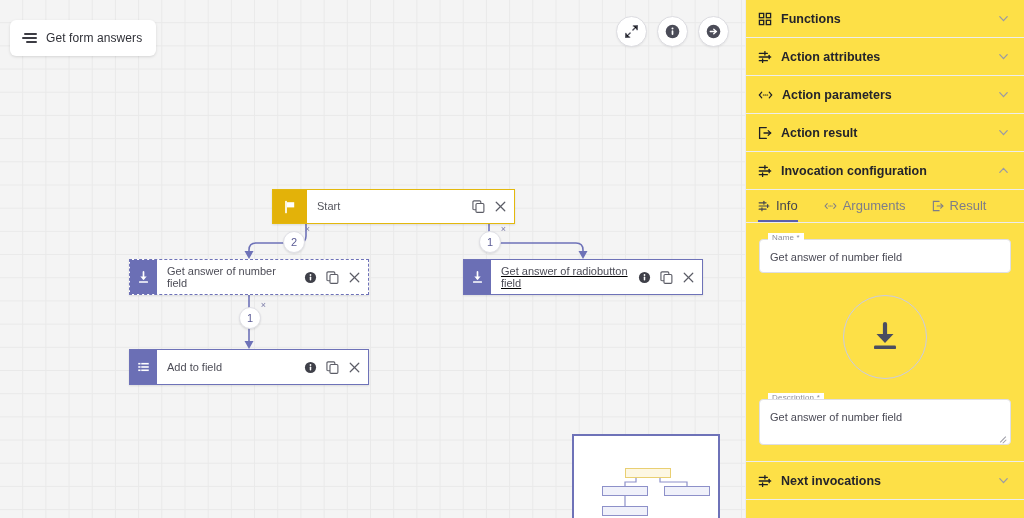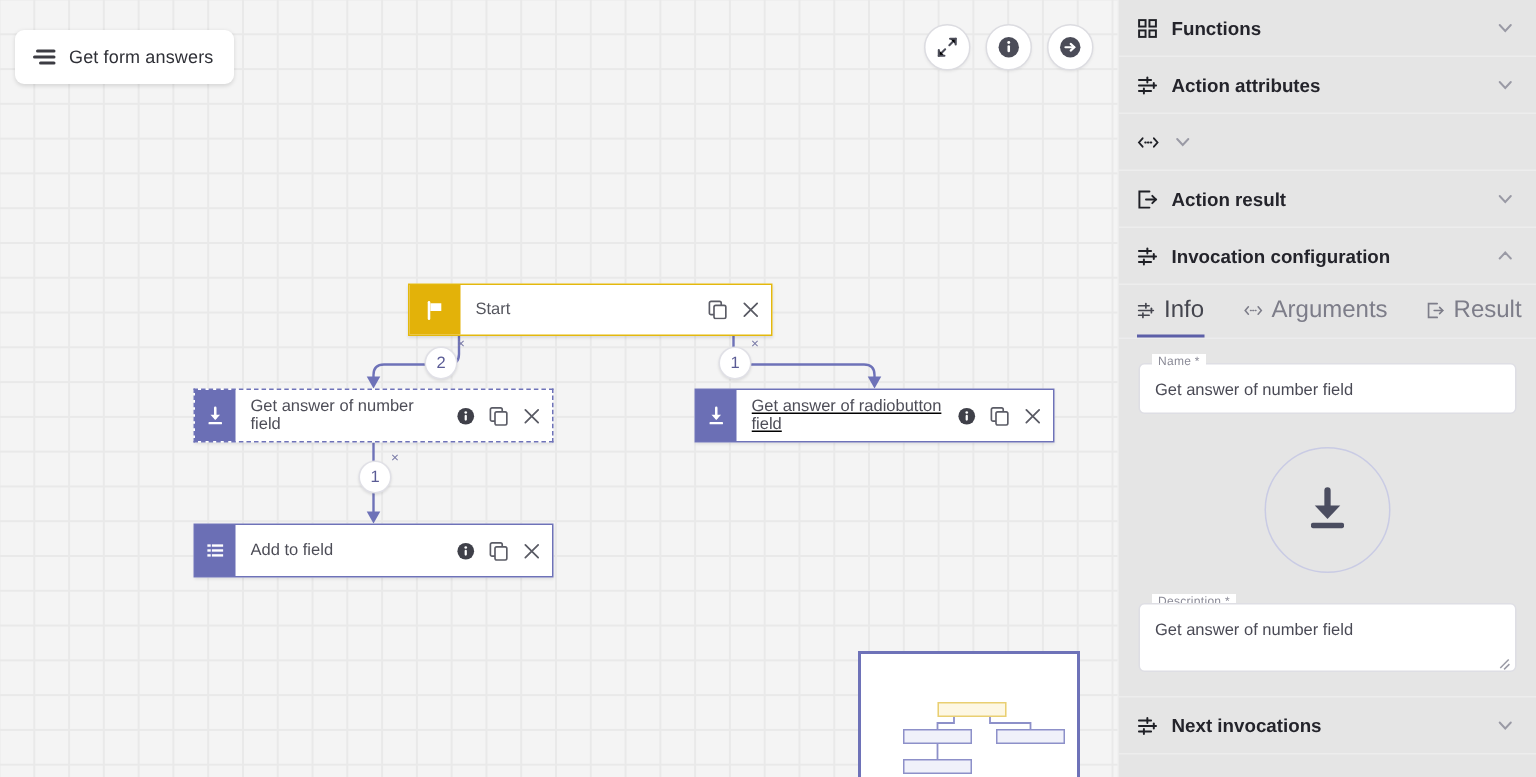--- a/index.html
+++ b/index.html
@@ -97,38 +97,38 @@
   #minimap {
     position: absolute; left: 572px; top: 434px;
     width: 148px; height: 92px; background: #ffffff;
     border: 2px solid #6e72b8;
   }
   #minimap .mm { position: absolute; border: 1.5px solid #8d90c9; background: #f0f1fa; }
   #minimap .mm.start { border-color: #e9cf72; background: #fdf7e3; }
 
   
   #panel {
-    width: 279px; height: 518px; background: #e5e5e5;
+    width: 279px; height: 518px; background: #fde047;
     border-left: 1px solid #ececec; overflow: hidden;
     display: flex; flex-direction: column;
   }
   .acc-head {
     height: 38px; display: flex; align-items: center; gap: 9px;
     padding: 0 14px 0 12px; border-bottom: 1px solid #ededed; flex: none;
   }
   .acc-head .ttl { flex: 1; font-size: 12.5px; font-weight: bold; color: #24242b; }
   .acc-head .chev { color: #9a9aa5; flex: none; }
 
   #invocation-body { padding: 0; border-bottom: 1px solid #ededed; }
 
   .tabs { display: flex; padding: 0 12px; border-bottom: 1px solid #ececed; }
   .tab {
     display: flex; align-items: center; gap: 6px;
     padding: 8px 0 7px; margin-right: 26px;
-    font-size: 16px; color: #7d7d89; border-bottom: 2px solid transparent;
+    font-size: 13px; color: #7d7d89; border-bottom: 2px solid transparent;
   }
   .tab.active { color: #45464f; border-bottom-color: #5c5fa8; }
 
   .field { position: relative; margin: 16px 13px 0; }
   .field .box {
     border: 1px solid #dedee4; border-radius: 4px;
     padding: 11px 10px 9px; font-size: 11px; color: #4a4a55;
     background: #fff;
   }
   .field .flabel {
@@ -392,20 +392,21 @@
     <div class="acc-head">
       <svg width="15" height="14" viewBox="0 0 16 14">
         <g fill="none" stroke="#1f2026" stroke-width="1.3" stroke-linecap="round">
           <path d="M4,4 L1.4,7 L4,10"></path>
             <path d="M12,4 L14.6,7 L12,10"></path>
           <path d="M5.8,7 H6.3"></path>
             <path d="M7.7,7 H8.3"></path>
             <path d="M9.7,7 H10.2"></path>
         </g>
       </svg>
+      <span class="ttl">Action parameters</span>
       <svg class="chev" width="13" height="13" viewBox="0 0 14 14">
         <path d="M3,5 L7,9.3 L11,5" fill="none" stroke="#9a9aa5" stroke-width="1.4" stroke-linecap="round"></path>
       </svg>
     </div>
 
     <div class="acc-head">
       <svg width="14" height="14" viewBox="0 0 14 14">
         <g fill="none" stroke="#1f2026" stroke-width="1.3" stroke-linecap="round">
           <path d="M8.3,1.6 H1.6 V12.4 H8.3"></path>
             <path d="M6,7 H12.6"></path>

